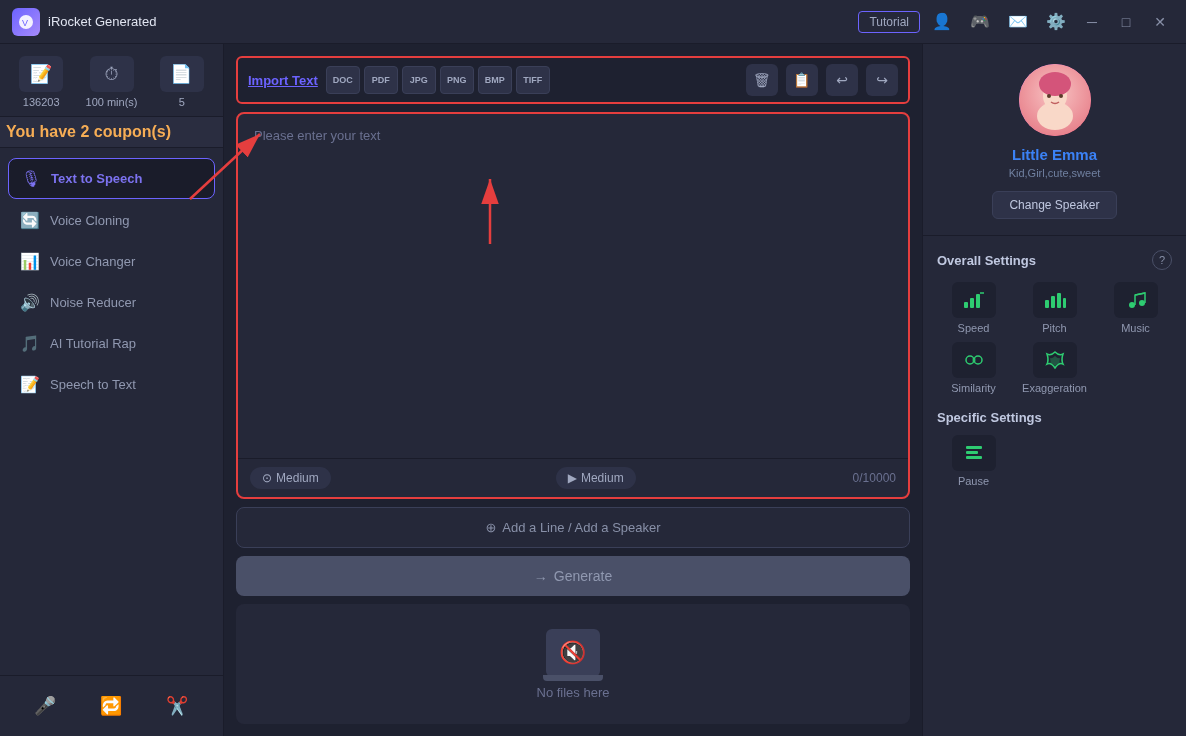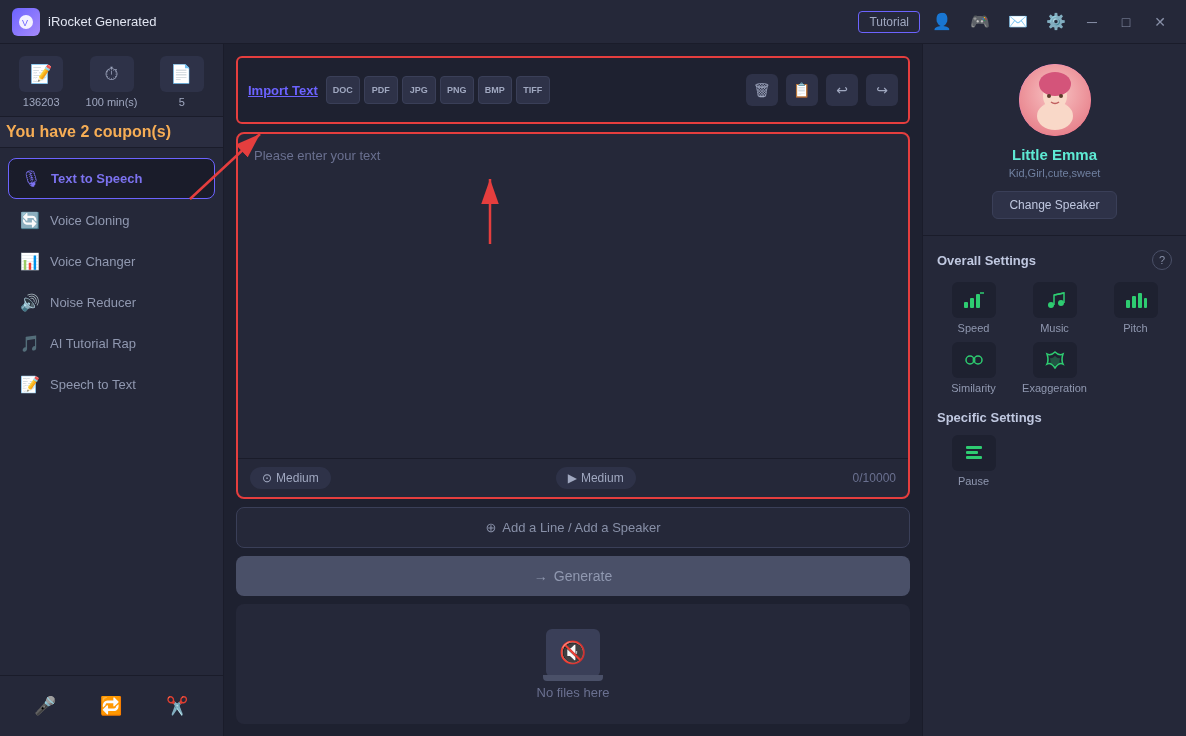--- a/index.html
+++ b/index.html
@@ -172,21 +172,21 @@
       background: #1e2130;
     }
 
     
     .import-toolbar {
       display: flex;
       align-items: center;
       gap: 8px;
       border: 2px solid #e53e3e;
       border-radius: 6px;
-      padding: 16px 10px;
+      padding: 6px 10px;
       background: transparent;
     }
     .import-text-btn {
       color: #6c63ff;
       font-size: 13px;
       font-weight: 600;
       cursor: pointer;
       text-decoration: underline;
       background: none;
       border: none;
@@ -351,21 +351,21 @@
       border-radius: 50%;
       background: linear-gradient(135deg, #f093fb, #f5576c);
       overflow: hidden;
       margin-bottom: 10px;
       display: flex; align-items: center; justify-content: center;
       font-size: 32px;
     }
     .speaker-name {
       font-size: 15px;
       font-weight: 600;
-      color: #5eead4;
+      color: #3b82f6;
       margin-bottom: 4px;
     }
     .speaker-tags {
       font-size: 11px;
       color: #7080a0;
       margin-bottom: 12px;
     }
     .change-speaker-btn {
       background: #2e3248;
       border: 1px solid #3a3f58;
@@ -606,39 +606,39 @@
               <rect x="14" y="4" width="4" height="14" rx="1" fill="#2ecc71"></rect>
               <path d="M18 3 L22 3" stroke="#2ecc71" stroke-width="1.5"></path>
             </svg>
           </div>
           <span class="setting-label">Speed</span>
         </div>
 
         <div class="setting-item">
           <div class="setting-icon">
             <svg width="24" height="20" viewBox="0 0 24 20" fill="none">
+              <rect x="2" y="10" width="4" height="8" rx="1" fill="#2ecc71"></rect>
+              <rect x="8" y="6" width="4" height="12" rx="1" fill="#2ecc71"></rect>
+              <rect x="14" y="3" width="4" height="15" rx="1" fill="#2ecc71"></rect>
+              <rect x="20" y="8" width="3" height="10" rx="1" fill="#2ecc71"></rect>
+            </svg>
+          </div>
+          <span class="setting-label">Pitch</span>
+        </div>
+
+        <div class="setting-item">
+          <div class="setting-icon">
+            <svg width="24" height="20" viewBox="0 0 24 20" fill="none">
               <circle cx="8" cy="15" r="3" fill="#2ecc71"></circle>
               <circle cx="18" cy="13" r="3" fill="#2ecc71"></circle>
               <path d="M11 15 L11 5 L21 3 L21 13" stroke="#2ecc71" stroke-width="1.5"></path>
               <line x1="11" y1="5" x2="21" y2="3" stroke="#2ecc71" stroke-width="1.5"></line>
             </svg>
           </div>
           <span class="setting-label">Music</span>
-        </div>
-
-        <div class="setting-item">
-          <div class="setting-icon">
-            <svg width="24" height="20" viewBox="0 0 24 20" fill="none">
-              <rect x="2" y="10" width="4" height="8" rx="1" fill="#2ecc71"></rect>
-              <rect x="8" y="6" width="4" height="12" rx="1" fill="#2ecc71"></rect>
-              <rect x="14" y="3" width="4" height="15" rx="1" fill="#2ecc71"></rect>
-              <rect x="20" y="8" width="3" height="10" rx="1" fill="#2ecc71"></rect>
-            </svg>
-          </div>
-          <span class="setting-label">Pitch</span>
         </div>
 
 
         <div class="setting-item">
           <div class="setting-icon">
             <svg width="24" height="20" viewBox="0 0 24 20" fill="none">
               <circle cx="8" cy="10" r="4" stroke="#2ecc71" stroke-width="1.5" fill="none"></circle>
               <circle cx="16" cy="10" r="4" stroke="#2ecc71" stroke-width="1.5" fill="none"></circle>
               <path d="M10 7 Q12 10 10 13" fill="#2ecc71" opacity="0.4"></path>
               <path d="M14 7 Q12 10 14 13" fill="#2ecc71" opacity="0.4"></path>

